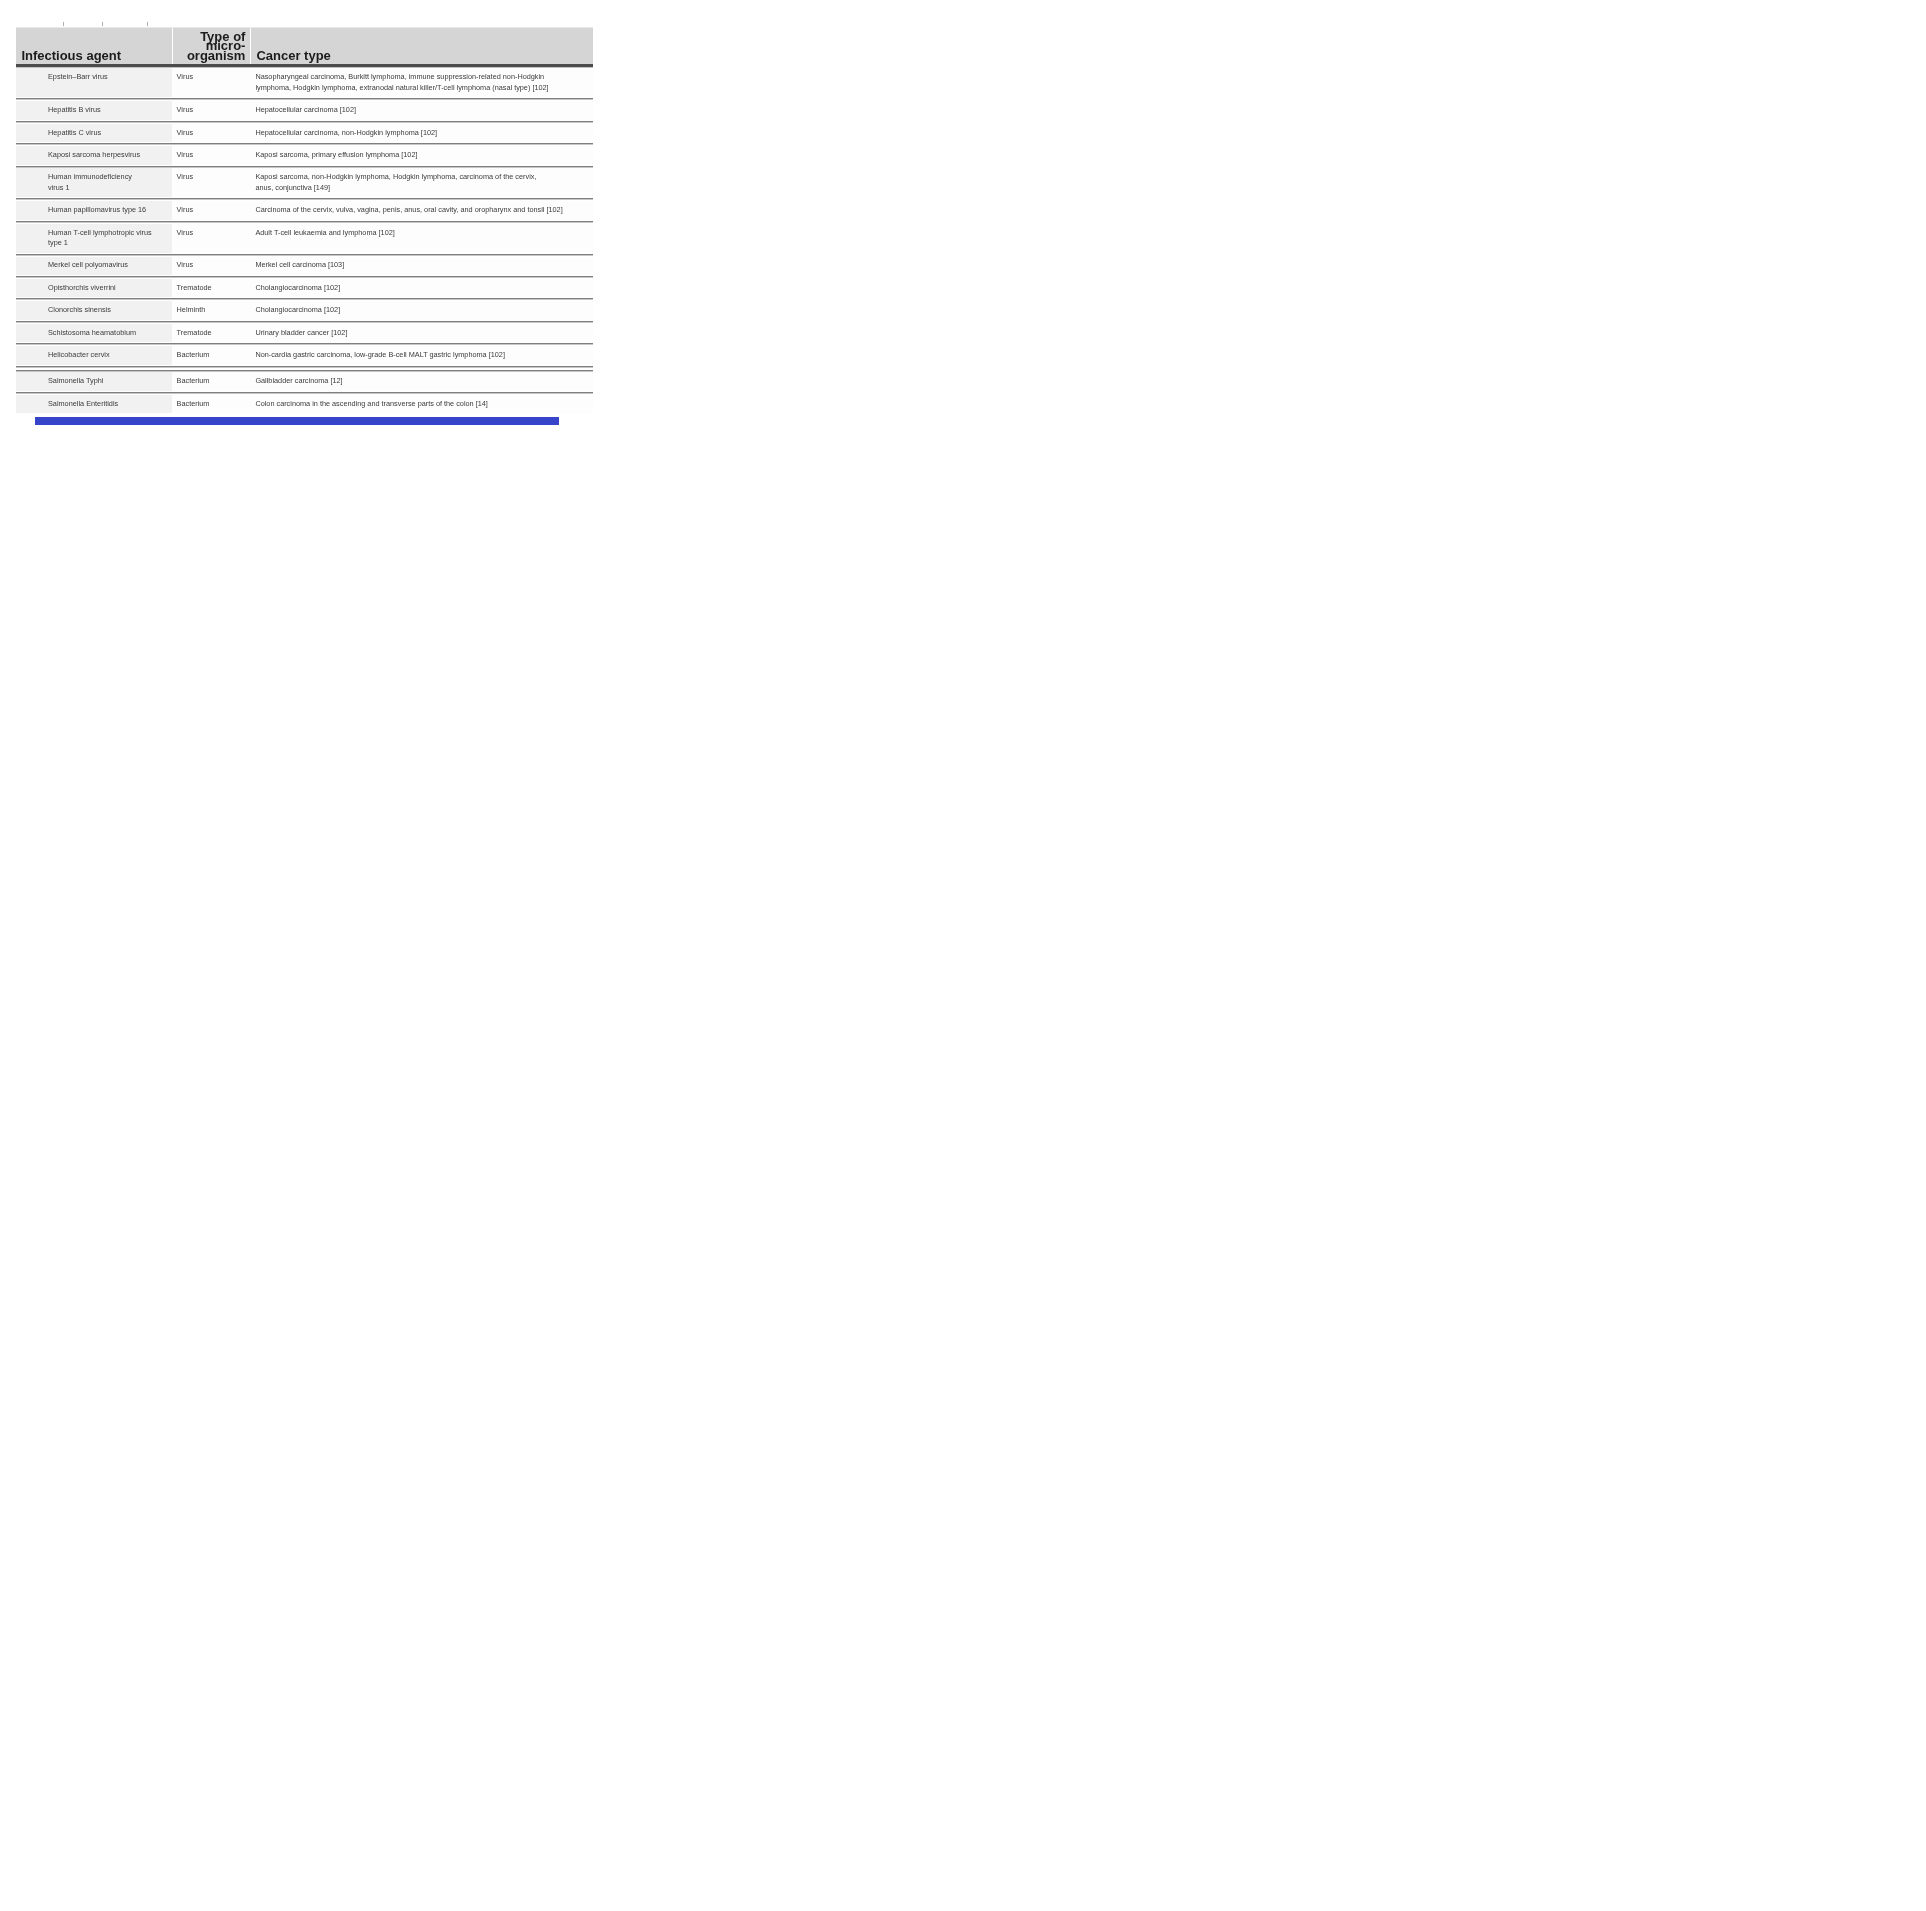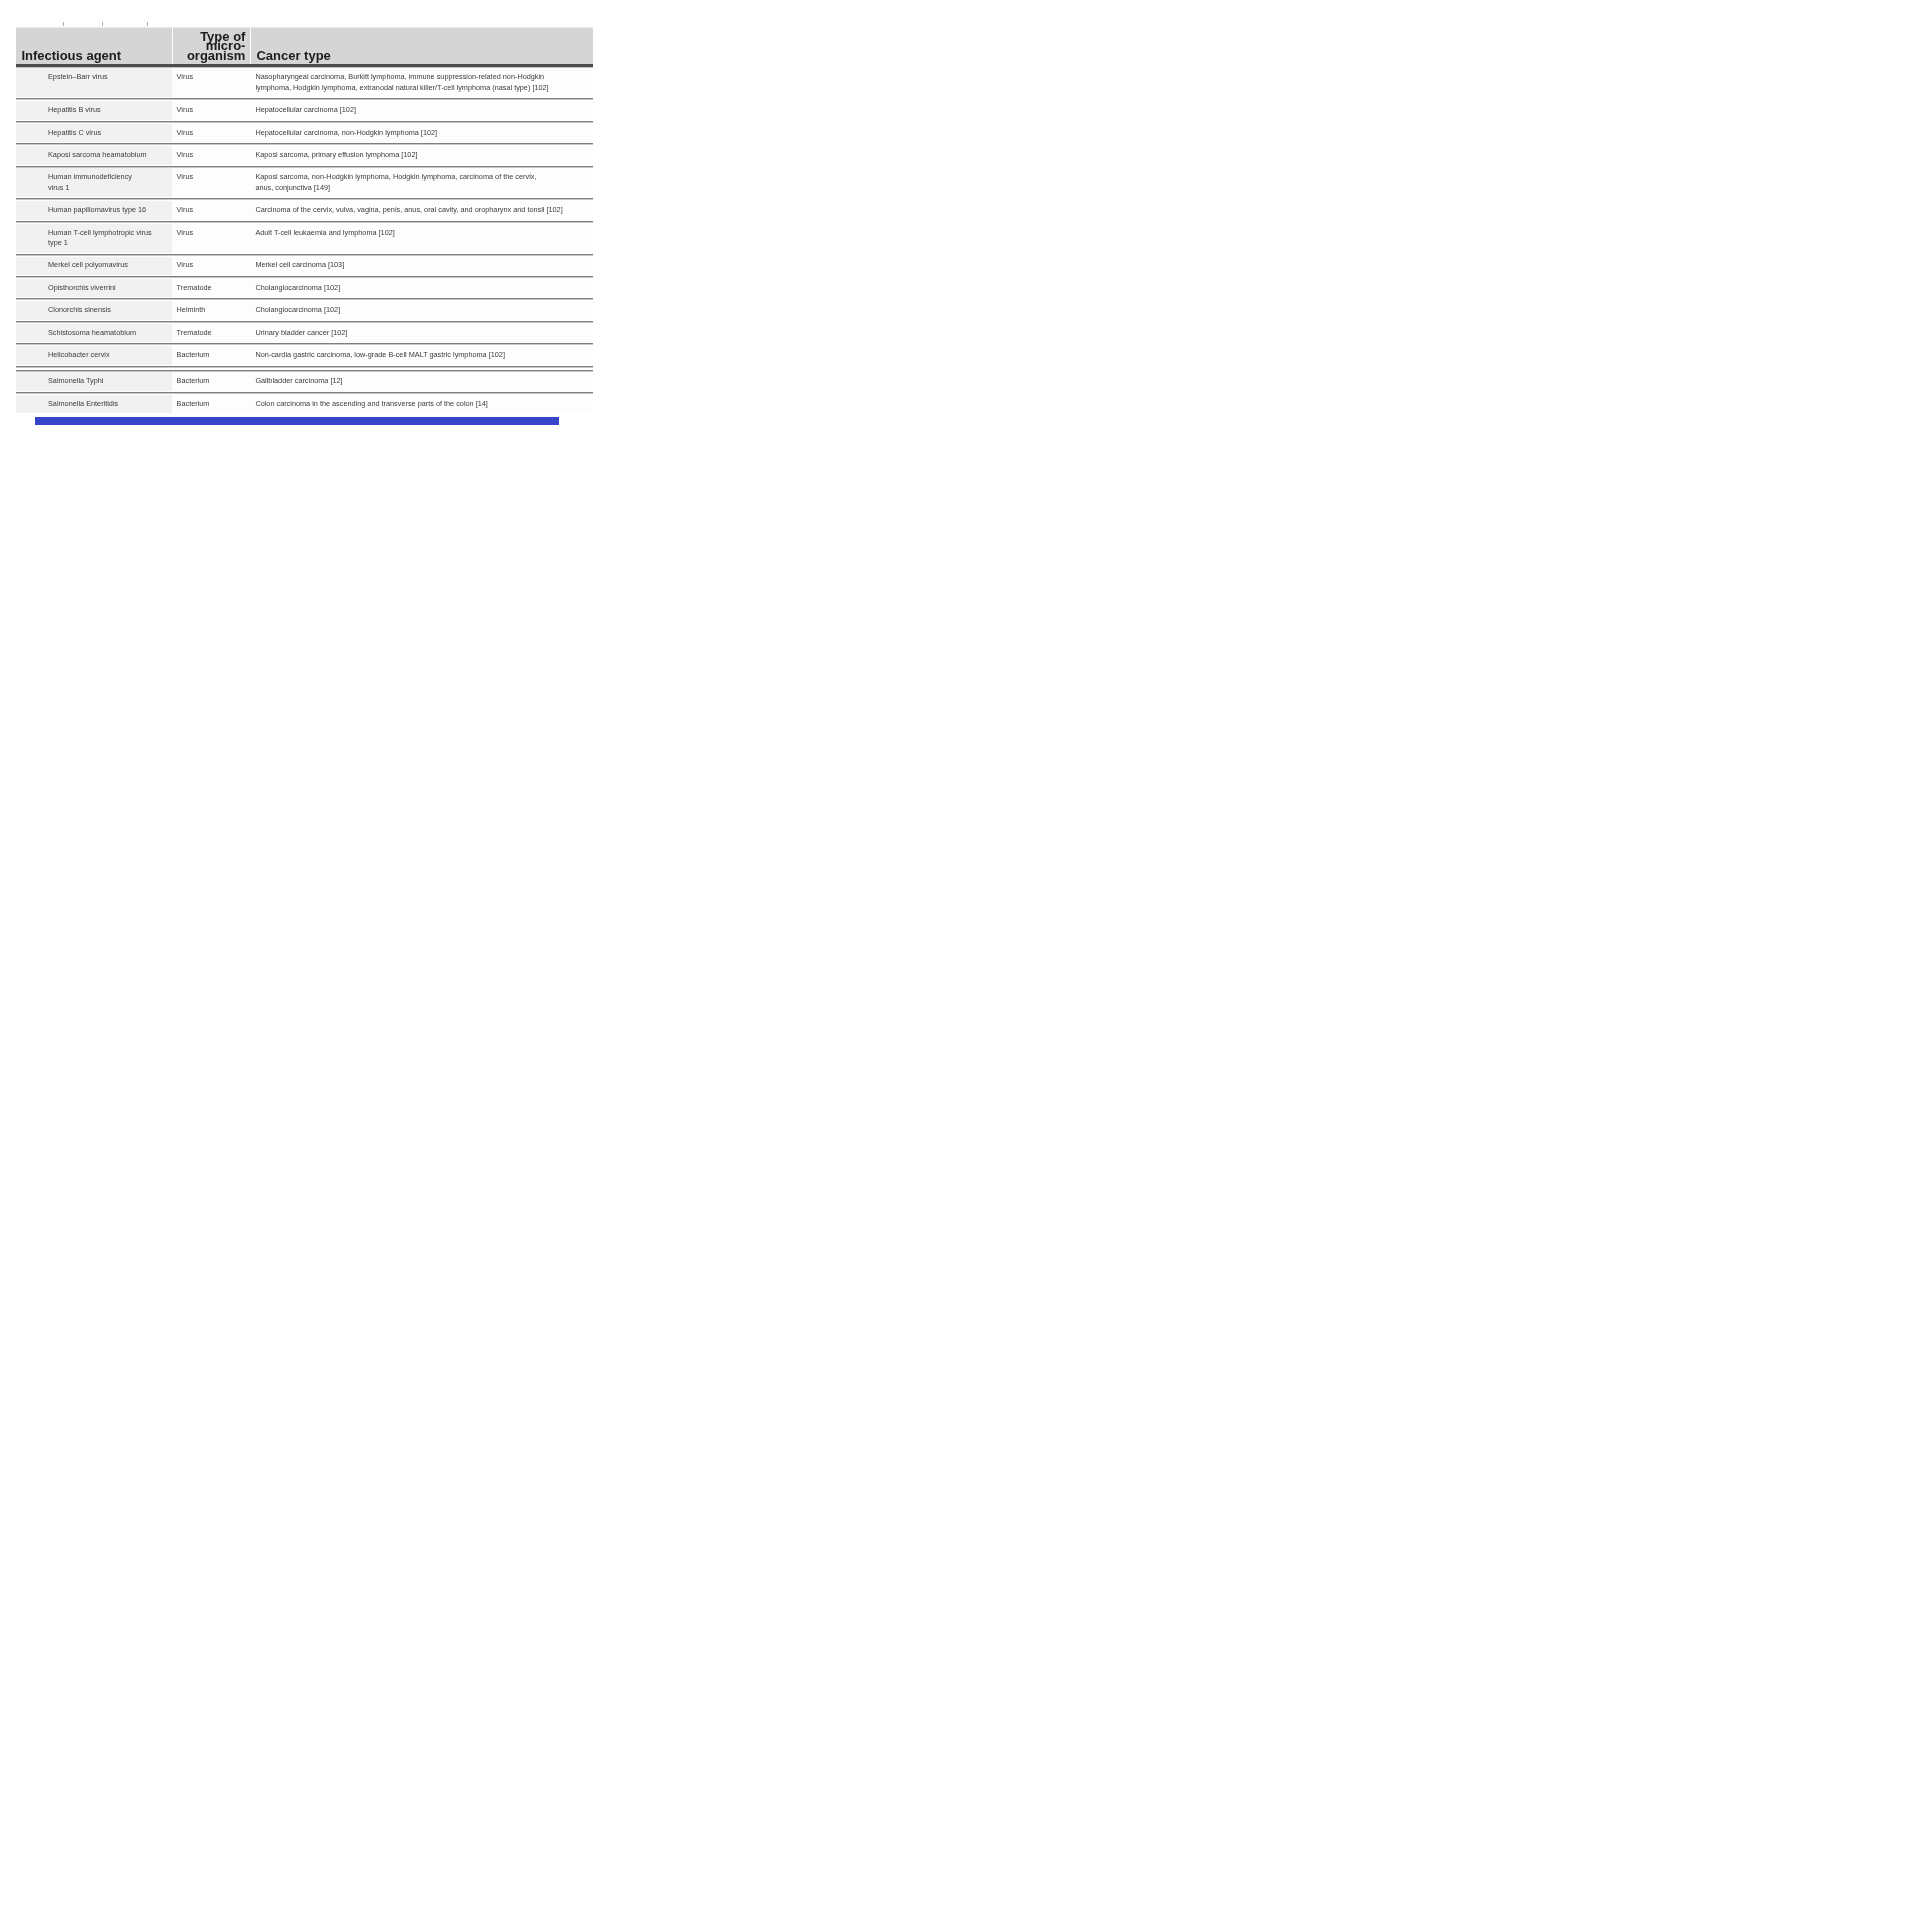--- a/index.html
+++ b/index.html
@@ -69,21 +69,21 @@
           <div class="cell c3">Hepatocellular carcinoma [102]</div>
         </div>
         <div class="rowsep"></div>
         <div class="trow grid">
           <div class="cell c1"><span>Hepatitis C virus</span></div>
           <div class="cell c2">Virus</div>
           <div class="cell c3">Hepatocellular carcinoma, non-Hodgkin lymphoma [102]</div>
         </div>
         <div class="rowsep"></div>
         <div class="trow grid">
-          <div class="cell c1"><span>Kaposi sarcoma heamatobium</span></div>
+          <div class="cell c1"><span>Kaposi sarcoma herpesvirus</span></div>
           <div class="cell c2">Virus</div>
           <div class="cell c3">Kaposi sarcoma, primary effusion lymphoma [102]</div>
         </div>
         <div class="rowsep"></div>
         <div class="trow grid">
           <div class="cell c1"><span>Human immunodeficiency
 virus 1</span></div>
           <div class="cell c2">Virus</div>
           <div class="cell c3">Kaposi sarcoma, non-Hodgkin lymphoma, Hodgkin lymphoma, carcinoma of the cervix,
 anus, conjunctiva [149]</div>

